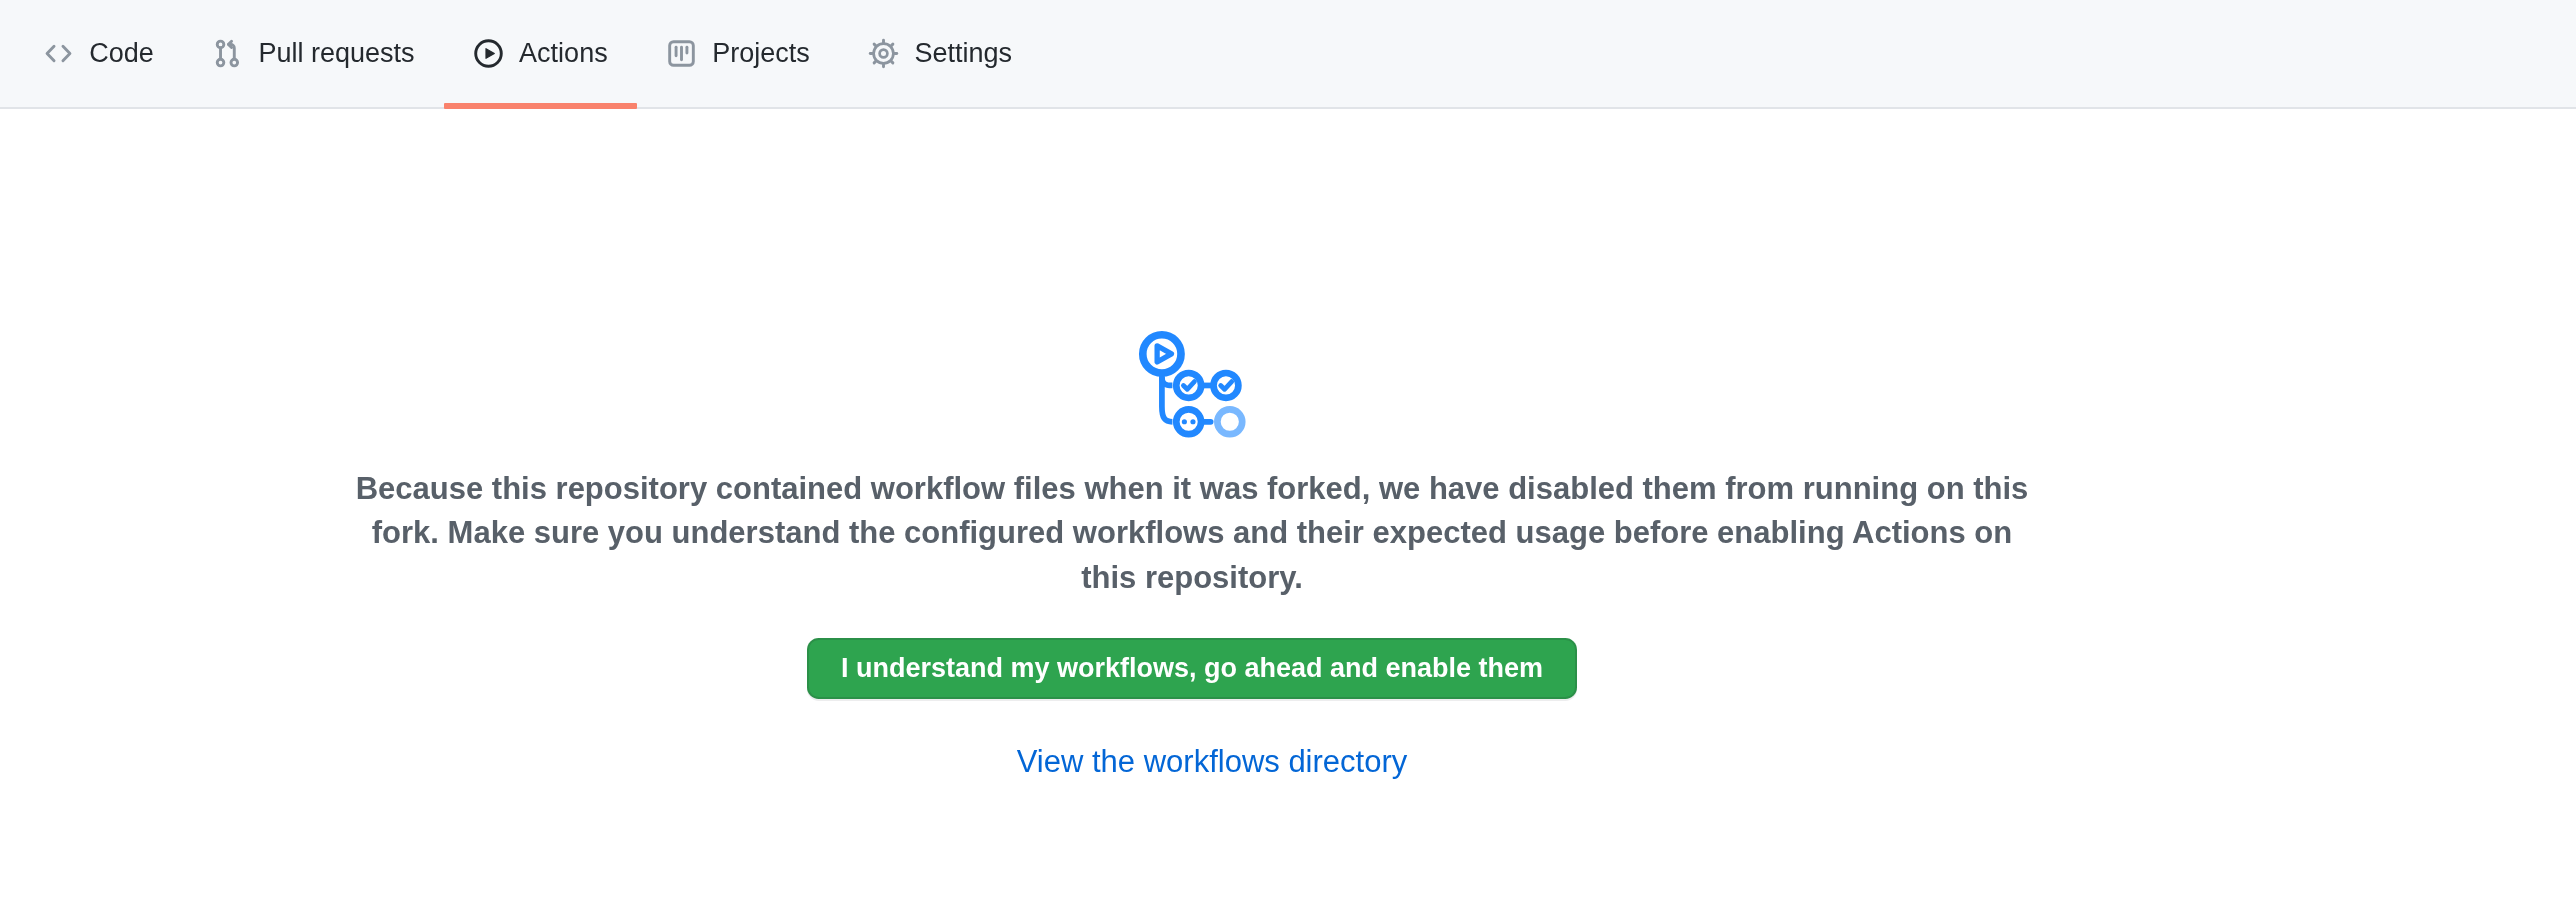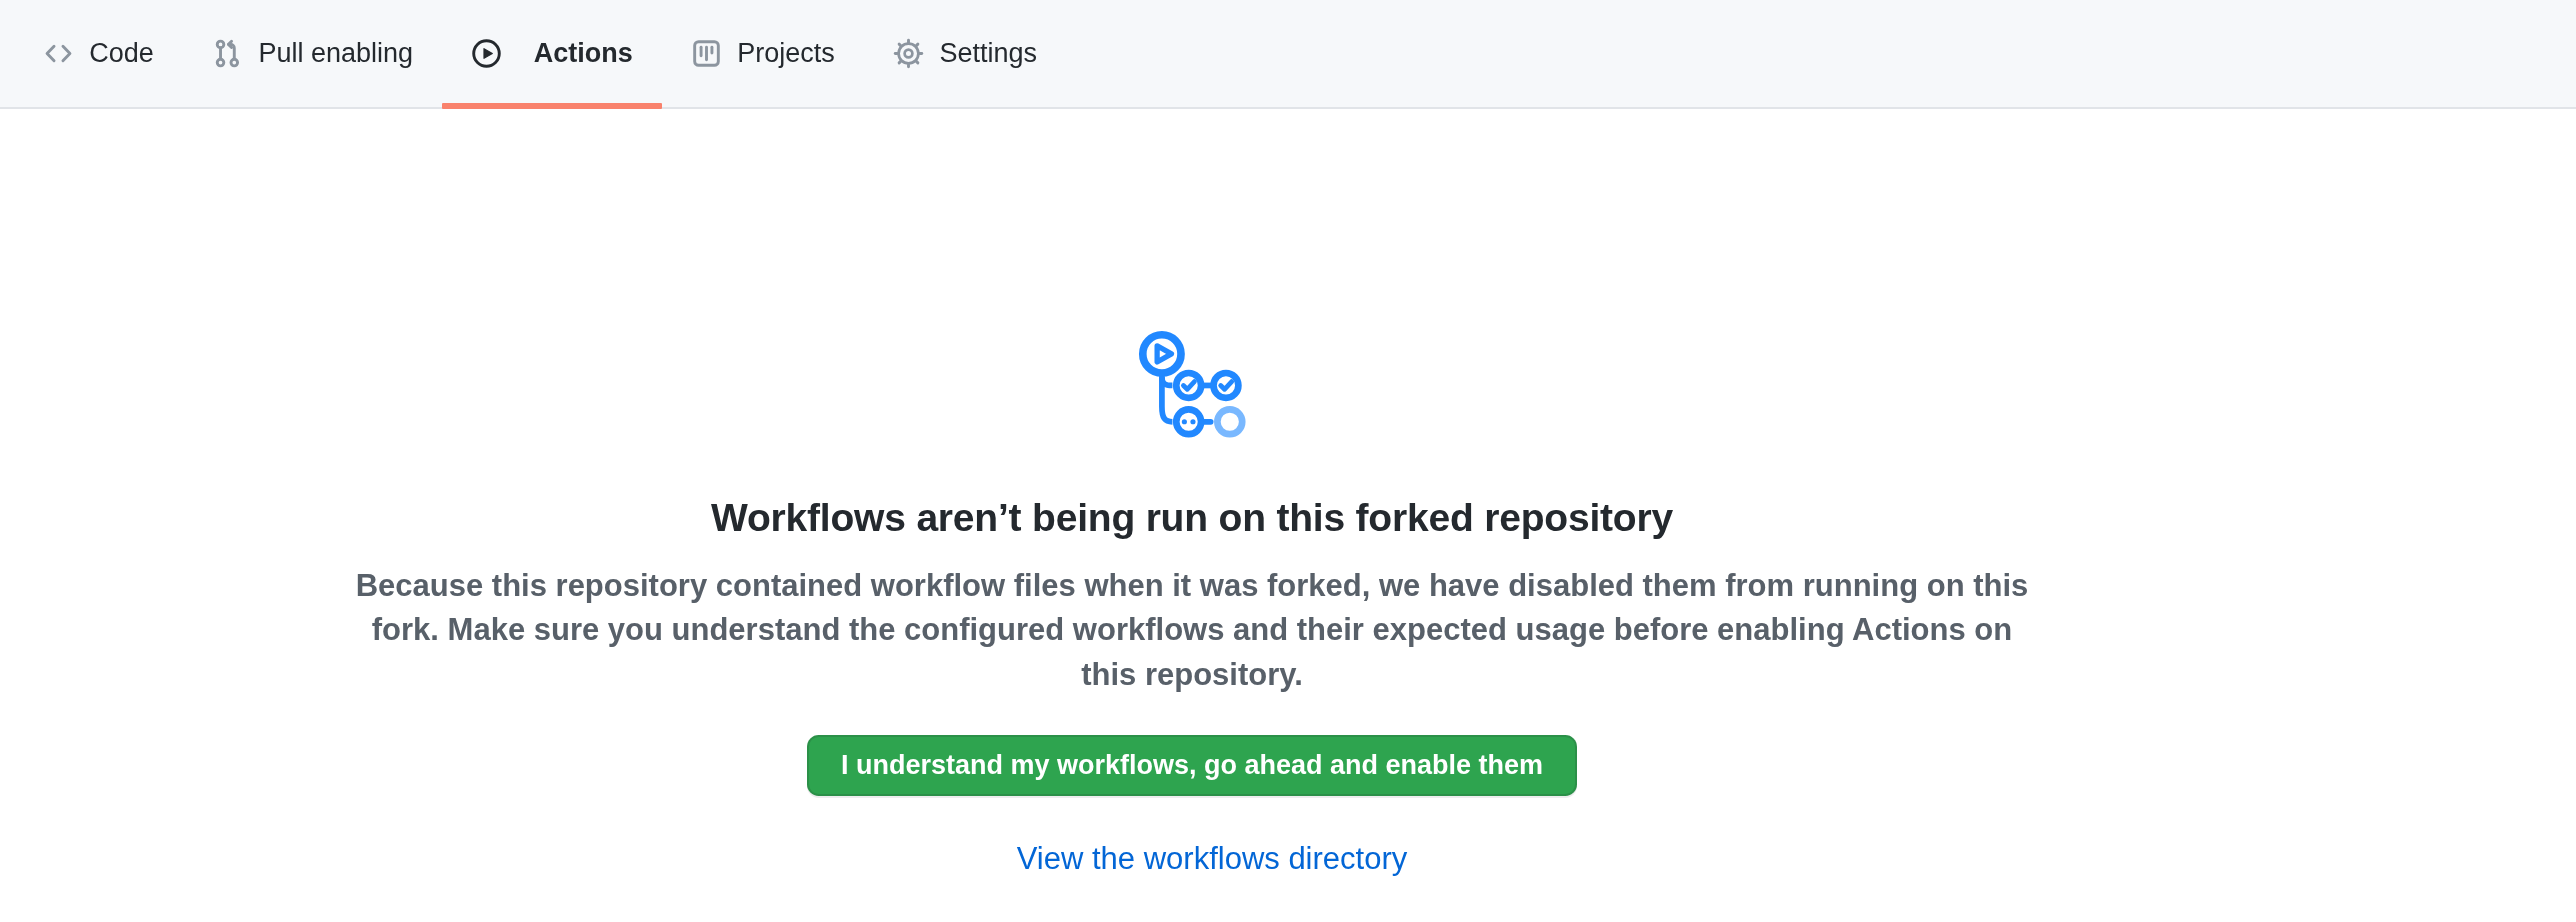--- a/index.html
+++ b/index.html
@@ -33,21 +33,21 @@
     justify-content: center;
   }
   .tab .ticon {
     width: 31px; height: 31px;
     margin-right: 15.6px;
     color: #8c959f;
     display: inline-flex;
     flex: none;
   }
   .tab .ticon svg { width: 31px; height: 31px; display: block; }
-  .tab.active { font-weight: 700; gap: 16px; }
+  .tab.active { font-weight: 400; }
   .tab.active .ticon { color: #24292e; }
   .tab.active::after {
     content: "";
     position: absolute;
     left: 0; right: 0; bottom: -2px;
     height: 5.9px;
     background: #f9826c;
     border-radius: 1px;
   }
 
@@ -118,21 +118,21 @@
     <span class="ticon">
       <svg viewBox="0 0 16 16" fill="none" stroke="currentColor" stroke-width="1.5" stroke-linecap="round" stroke-linejoin="round">
         <circle cx="4.4" cy="3.3" r="1.7"></circle>
         <path d="M4.4 5.2v5.4"></path>
         <circle cx="4.4" cy="12.7" r="1.7"></circle>
         <path d="M8.6 3.3h1.1a1.8 1.8 0 0 1 1.8 1.8v5.5"></path>
         <path d="M10.1 1.7 8.5 3.3l1.6 1.6"></path>
         <circle cx="11.5" cy="12.7" r="1.7"></circle>
       </svg>
     </span>
-    <span>Pull enabling</span>
+    <span>Pull requests</span>
   </div>
 
   <div class="tab active">
     <span class="ticon">
       <svg viewBox="0 0 16 16" fill="none" stroke="currentColor">
         <circle cx="8" cy="8" r="6.6" stroke-width="1.5"></circle>
         <path d="M6.7 5.5v5L11 8z" fill="currentColor" stroke-width="0.6" stroke-linejoin="round"></path>
       </svg>
     </span>
     <span>Actions</span>
@@ -191,21 +191,20 @@
       <path d="M86.5 58l4 4 7.5-8" stroke="#2188ff" stroke-width="5" stroke-linecap="round" stroke-linejoin="round"></path>
 
       <circle cx="53" cy="96" r="13" stroke="#2188ff" stroke-width="7"></circle>
       <circle cx="48.5" cy="96" r="2.7" fill="#2188ff"></circle>
       <circle cx="57.5" cy="96" r="2.7" fill="#2188ff"></circle>
 
       <circle cx="96" cy="96" r="13" stroke="#79b8ff" stroke-width="7"></circle>
     </svg>
   </span>
 
-  <h1 class="bs-heading">Workflows aren’t being run on this forked repository</h1>
 
   <p class="bs-desc">Because this repository contained workflow files when it was forked, we have disabled them from running on this fork. Make sure you understand the configured workflows and their expected usage before enabling Actions on this repository.</p>
 
   <div>
     <button class="bs-button">I understand my workflows, go ahead and enable them</button>
   </div>
 
   <div class="bs-link-row">
     <a class="bs-link">View the workflows directory</a>
   </div>

